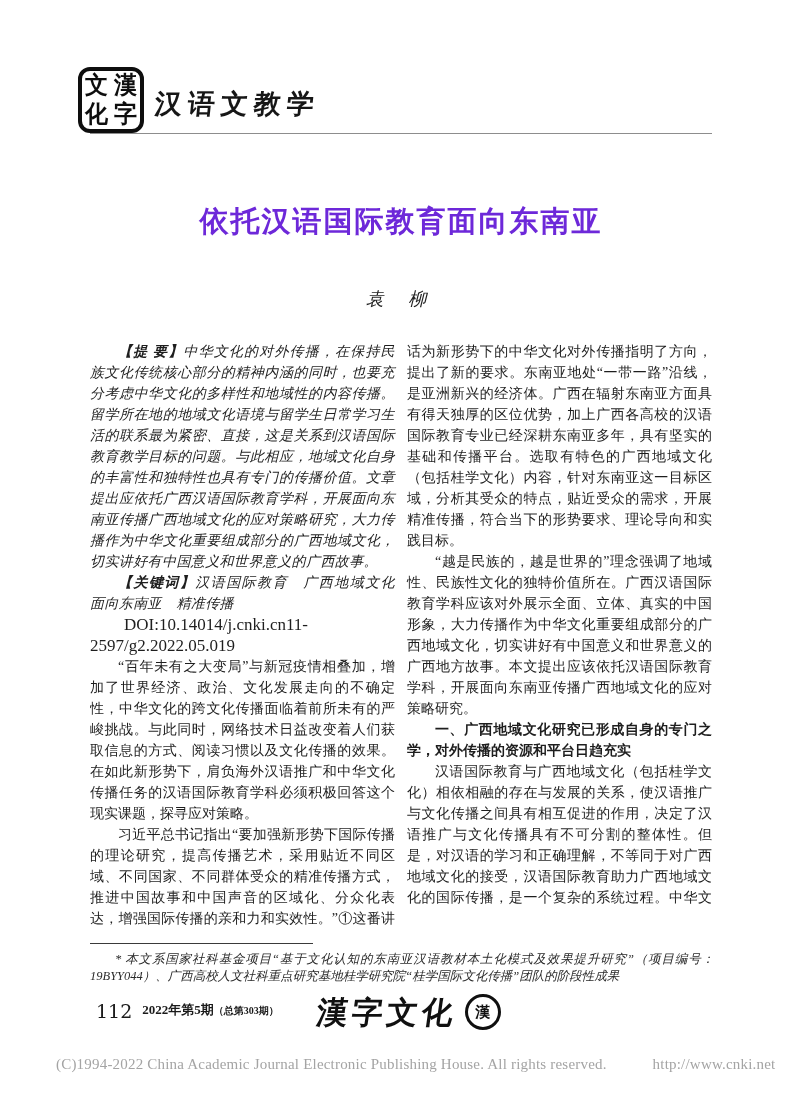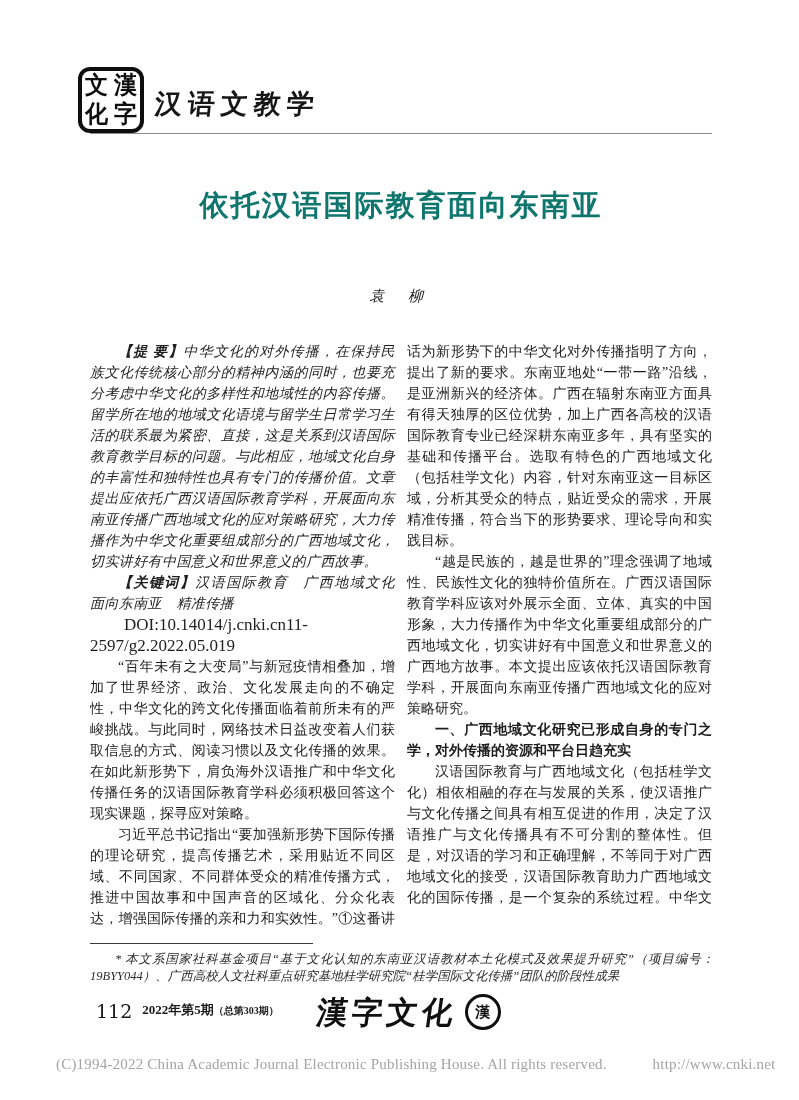--- a/index.html
+++ b/index.html
@@ -31,26 +31,26 @@
   }
   .masthead-rule{
     position:absolute;left:90px;top:133px;width:622px;height:0;
     border-top:1px solid #8d8d8d;
   }
   
   .title-block{
     position:absolute;left:90px;top:184px;width:622px;text-align:center;
   }
   .title-line{
-    font-size:29px;line-height:42px;font-weight:700;letter-spacing:2px;color:#0f766e;
+    font-size:29px;line-height:42px;font-weight:700;letter-spacing:2px;color:#6d28d9;margin-top:16px;
   }
   .title-line sup{font-size:16px;font-weight:700;}
   .author{
     position:absolute;left:90px;top:287px;width:622px;text-align:center;
-    font-size:15px;letter-spacing:10px;font-style:italic;color:#222;
+    font-size:18px;letter-spacing:10px;font-style:italic;color:#222;
   }
   
   .columns{
     position:absolute;left:90px;top:341px;width:622px;height:596px;
     column-count:2;column-gap:12px;column-fill:auto;overflow:hidden;
     font-size:14px;line-height:21px;text-align:justify;color:#1e1e1e;
   }
   .columns p{margin:0;text-indent:2em;}
   .para-abstract,.para-keywords{font-style:italic;letter-spacing:0.4px;}
   .para-abstract .abs-label,.para-keywords .kw-label{font-weight:700;font-style:italic;}

